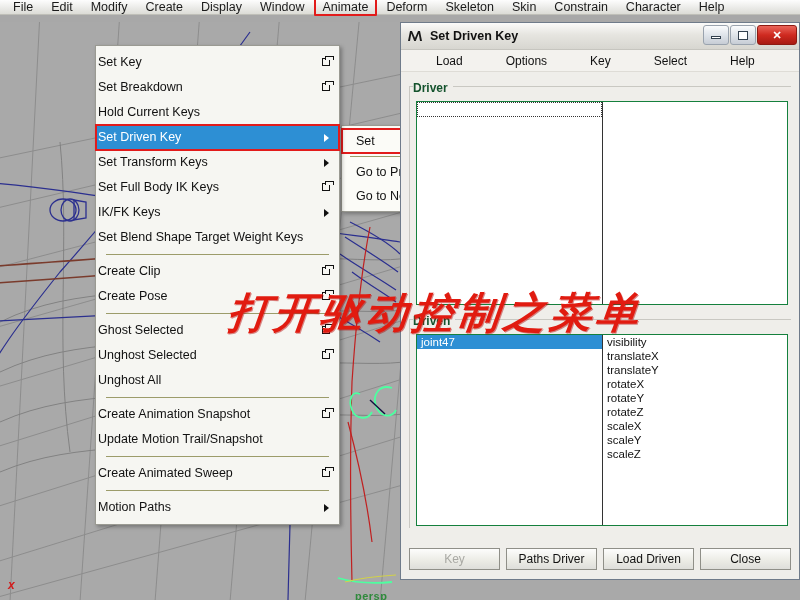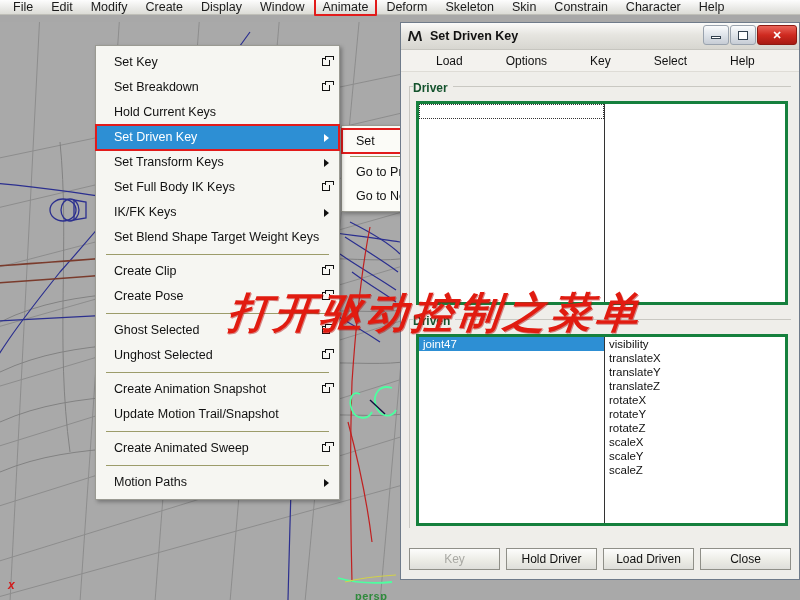--- a/index.html
+++ b/index.html
@@ -58,21 +58,21 @@
     background: #f6f6f2;
     border: 1px solid #9a9a92;
     box-shadow: 2px 2px 4px rgba(0,0,0,0.30);
     z-index: 30;
     padding: 4px 0 4px 0;
   }
   .ditem {
     position: relative;
     height: 25px; line-height: 25px;
     font-size: 12.5px; color: #111;
-    padding-left: 18px; padding-right: 22px;
+    padding-left: 2px; padding-right: 22px;
     white-space: nowrap;
   }
   .ditem.sel {
     background: #2d8fd4;
     color: #fff;
     outline: 2px solid #e21b1b;
     outline-offset: -1px;
   }
   .ditem .opt-box {
     position: absolute; right: 9px; top: 8px;
@@ -177,21 +177,21 @@
   .group-rule {
     position: absolute; left: 0; right: 0; top: 8px;
     border-top: 1px solid #c9c8c2; z-index: 1;
   }
   .group-side {
     position: absolute; left: 0; top: 8px; bottom: -2px;
     border-left: 1px solid #c9c8c2;
   }
   .lists {
     display: flex; margin: 5px 3px 0 7px;
-    border: 3px solid #15803d; background: #fff;
+    border: 1px solid #15803d; background: #fff;
   }
   .pane { background: #fff; overflow: hidden; position: relative; }
   .pane.left { width: 186px; border-right: 1px solid #333; }
   .pane.right { flex: 1; }
   .driver-lists { height: 204px; }
   .driven-lists { height: 192px; }
   .row {
     height: 14px; line-height: 14px;
     font-size: 11.5px; color: #111;
     padding-left: 4px; white-space: nowrap;
@@ -368,20 +368,23 @@
     </div>
     <div class="dsep"></div>
     <div class="ditem">
       <span>Ghost Selected</span>
       <span class="opt-box"></span>
     </div>
     <div class="ditem">
       <span>Unghost Selected</span>
       <span class="opt-box"></span>
     </div>
+    <div class="ditem">
+      <span>Unghost All</span>
+    </div>
     <div class="dsep"></div>
     <div class="ditem">
       <span>Create Animation Snapshot</span>
       <span class="opt-box"></span>
     </div>
     <div class="ditem">
       <span>Update Motion Trail/Snapshot</span>
     </div>
     <div class="dsep"></div>
     <div class="ditem">
@@ -442,36 +445,35 @@
         <div class="group-side"></div>
         <span class="group-label">Driven</span>
         <div class="lists driven-lists">
           <div class="pane left">
             <div class="row selected">joint47</div>
           </div>
           <div class="pane right">
             <div class="row">visibility</div>
             <div class="row">translateX</div>
             <div class="row">translateY</div>
-            <div class="row">translateZ</div>
             <div class="row">rotateX</div>
             <div class="row">rotateY</div>
             <div class="row">rotateZ</div>
             <div class="row">scaleX</div>
             <div class="row">scaleY</div>
             <div class="row">scaleZ</div>
           </div>
         </div>
       </div>
 
     </div>
 
     <div class="sdk-footer">
       <div class="btn disabled">Key</div>
-      <div class="btn">Hold Driver</div>
+      <div class="btn">Paths Driver</div>
       <div class="btn">Load Driven</div>
       <div class="btn">Close</div>
     </div>
 
   </div>
 
   <div class="annot">打开驱动控制之菜单</div>
 
 </div>
 

